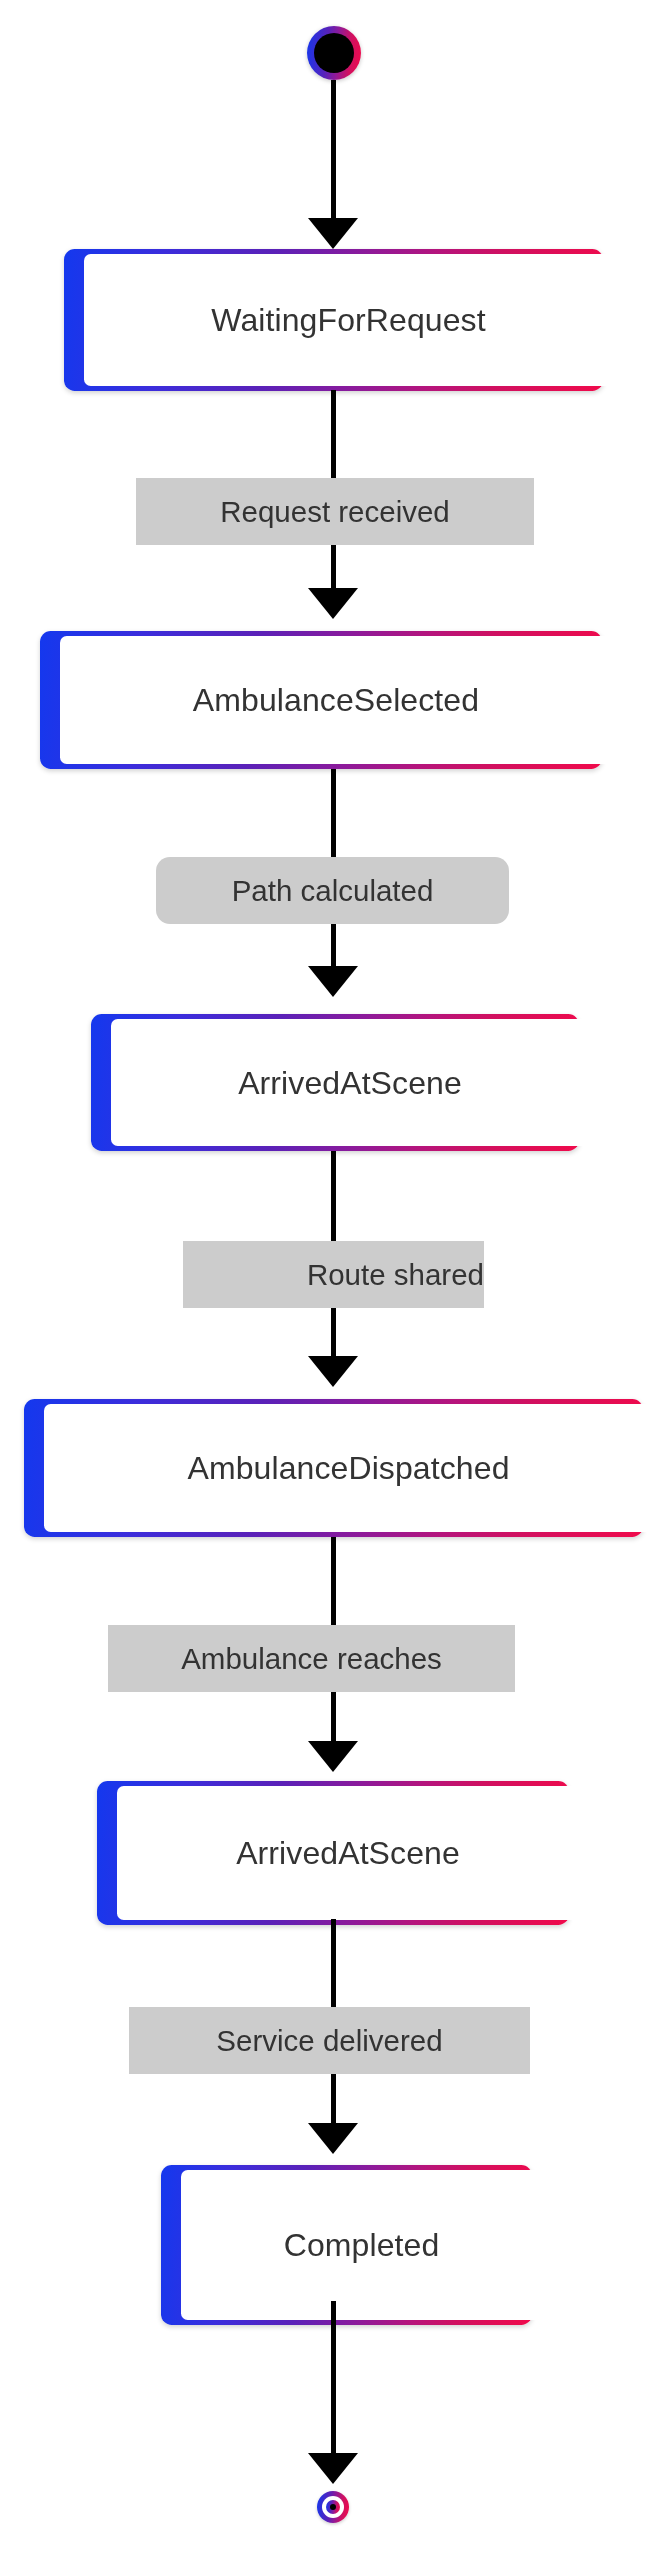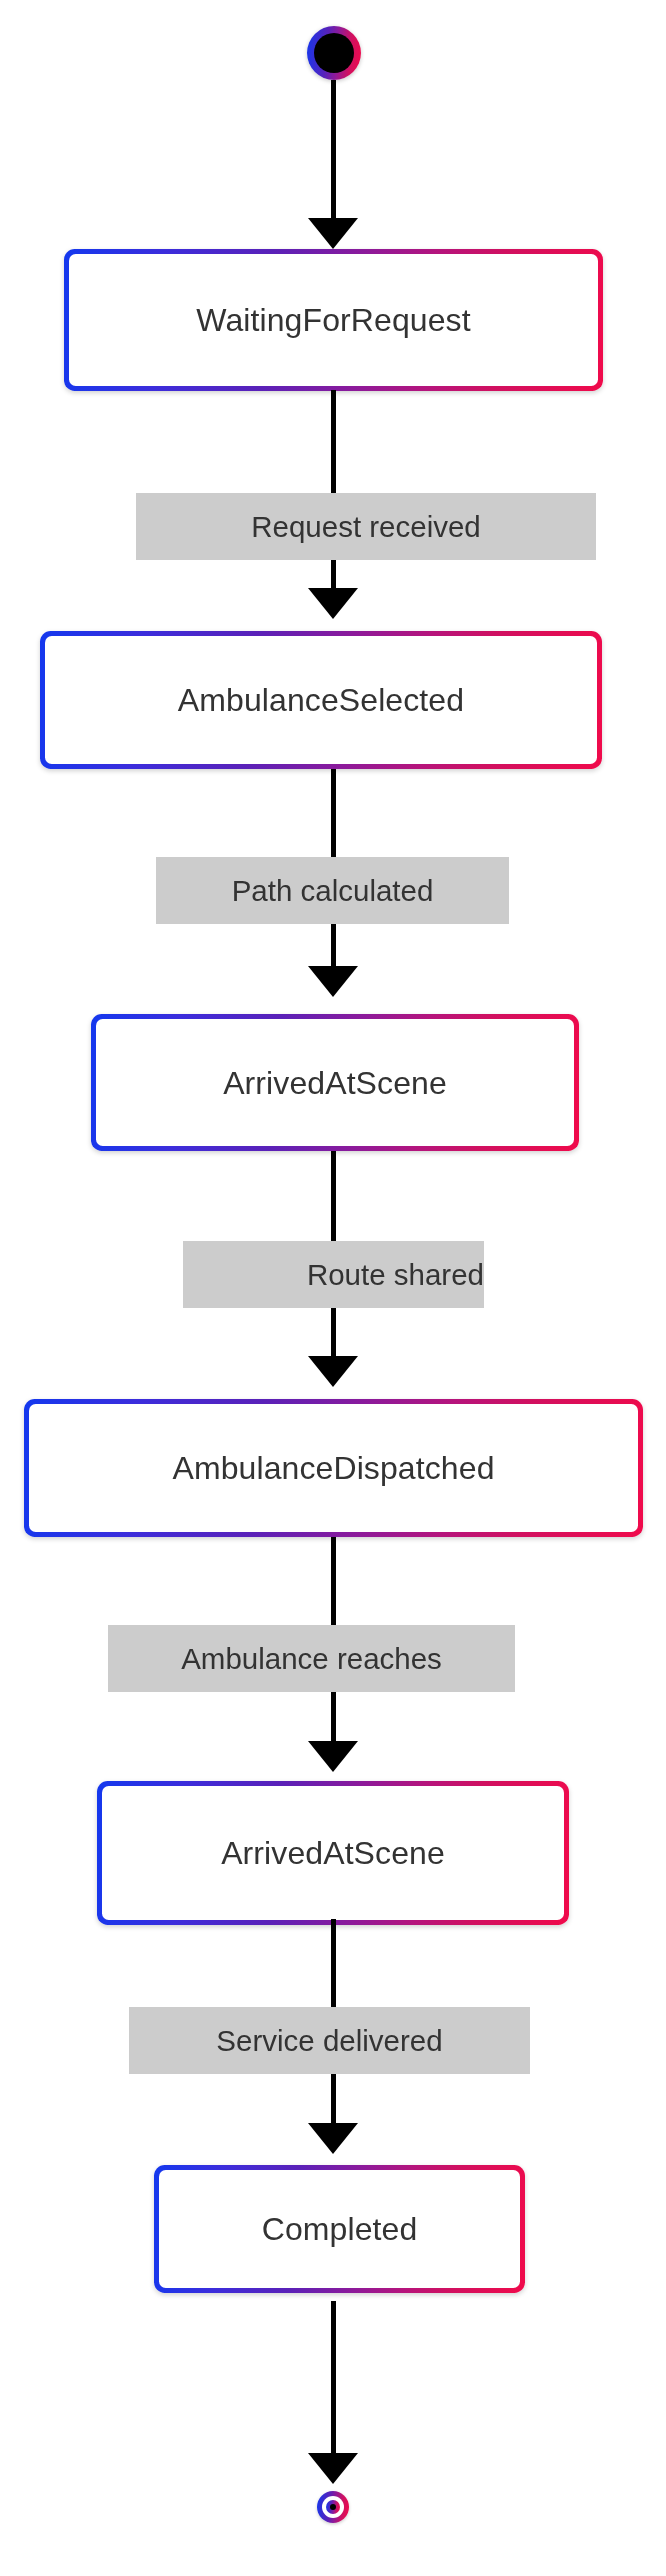--- a/index.html
+++ b/index.html
@@ -100,20 +100,21 @@
   }
   .state-node .state-inner {
     width: 100%;
     height: 100%;
     box-sizing: border-box;
     border-radius: 6.7px;
     background: #ffffff;
     display: flex;
     align-items: center;
     justify-content: center;
+    margin-left: 15px;
   }
   .state-label {
     font-size: 32px;
     line-height: 1;
     color: #333333;
     letter-spacing: 0.1px;
     white-space: nowrap;
   }
 
   
@@ -156,31 +157,31 @@
     <div class="arrow-head" style="left:308px; top:218px;"></div>
 
     <div class="state-node" style="left:64px; top:249px; width:539px; height:142px;">
       <div class="state-inner">
         <span class="state-label">WaitingForRequest</span>
       </div>
     </div>
 
     <div class="edge-line" style="left:331px; top:390px; height:201px;"></div>
     <div class="arrow-head" style="left:308px; top:588px;"></div>
-    <div class="edge-label" style="left:136px; top:478px; width:460px;margin-top:15px;">Request received</div>
+    <div class="edge-label" style="left:136px; top:478px; width:398px;">Request received</div>
 
     <div class="state-node" style="left:40px; top:631px; width:562px; height:138px;">
       <div class="state-inner">
         <span class="state-label">AmbulanceSelected</span>
       </div>
     </div>
 
     <div class="edge-line" style="left:331px; top:769px; height:201px;"></div>
     <div class="arrow-head" style="left:308px; top:966px;"></div>
-    <div class="edge-label" style="left:156px; top:857px; width:353px;">Path calculated</div>
+    <div class="edge-label" style="left:156px; top:857px; width:353px;border-radius:14px;">Path calculated</div>
 
     <div class="state-node" style="left:91px; top:1014px; width:488px; height:137px;">
       <div class="state-inner">
         <span class="state-label">ArrivedAtScene</span>
       </div>
     </div>
 
     <div class="edge-line" style="left:331px; top:1151px; height:209px;"></div>
     <div class="arrow-head" style="left:308px; top:1356px;"></div>
     <div class="edge-label" style="left:183px; top:1241px; width:301px;text-align:right;">Route shared</div>
@@ -198,21 +199,21 @@
     <div class="state-node" style="left:97px; top:1781px; width:472px; height:144px;">
       <div class="state-inner">
         <span class="state-label">ArrivedAtScene</span>
       </div>
     </div>
 
     <div class="edge-line" style="left:331px; top:1919px; height:208px;"></div>
     <div class="arrow-head" style="left:308px; top:2123px;"></div>
     <div class="edge-label" style="left:129px; top:2007px; width:401px;">Service delivered</div>
 
-    <div class="state-node" style="left:154px; top:2165px; width:371px; height:128px;">
+    <div class="state-node" style="left:161px; top:2165px; width:371px; height:160px;">
       <div class="state-inner">
         <span class="state-label">Completed</span>
       </div>
     </div>
 
     <div class="edge-line" style="left:331px; top:2301px; height:156px;"></div>
     <div class="arrow-head" style="left:308px; top:2453px;"></div>
 
     <div class="end-node" style="left:317px; top:2491px;">
       <div class="ring-white">

